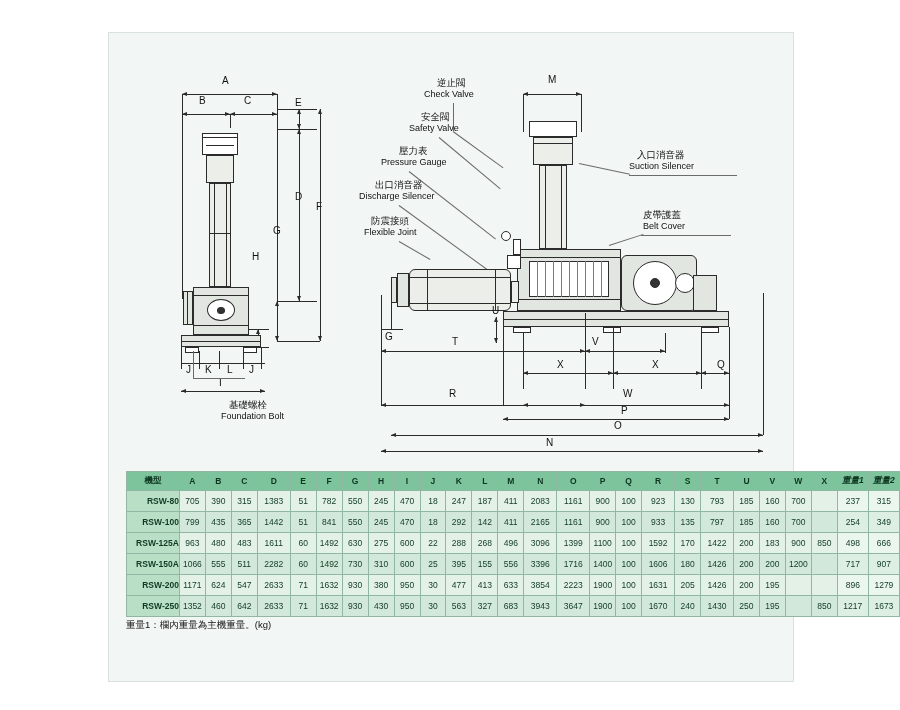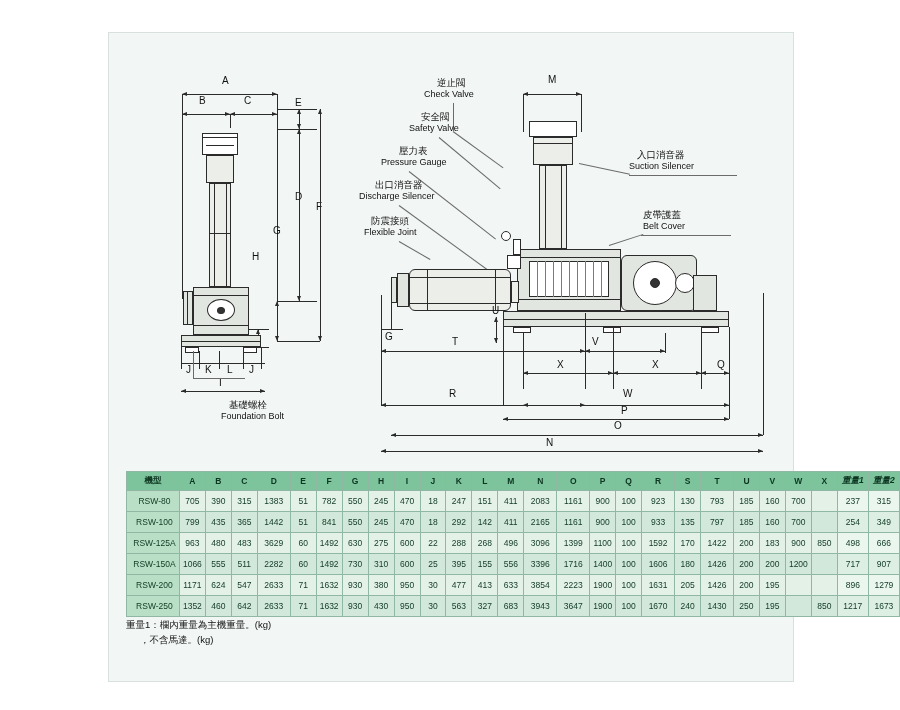--- a/index.html
+++ b/index.html
@@ -95,22 +95,22 @@
   #spec-table thead th {
     background: #7dc49c;
     color: #0d3521;
     font-weight: bold;
     height: 18px;
   }
   #spec-table tbody tr:nth-child(odd) td { background: #e3f1e7; }
   #spec-table tbody tr:nth-child(even) td { background: #d2e8da; }
   #spec-table td.model {
     background: #b9dfc6 !important;
-    font-weight: normal;
-    text-align: center;
+    font-weight: bold;
+    text-align: right;
     padding-left: 3px;
   }
   #spec-table td.w1, #spec-table td.w2 {
     background: #eaf6ee !important;
   }
   #spec-table tbody tr:nth-child(even) td.w1,
   #spec-table tbody tr:nth-child(even) td.w2 {
     background: #dcefe2 !important;
   }
   .col-model { width: 52px; }
@@ -434,21 +434,21 @@
         <td>390</td>
         <td>315</td>
         <td>1383</td>
         <td>51</td>
         <td>782</td>
         <td>550</td>
         <td>245</td>
         <td>470</td>
         <td>18</td>
         <td>247</td>
-        <td>151</td>
+        <td>187</td>
         <td>411</td>
         <td>2083</td>
         <td>1161</td>
         <td>900</td>
         <td>100</td>
         <td>923</td>
         <td>130</td>
         <td>793</td>
         <td>185</td>
         <td>160</td>
@@ -484,21 +484,21 @@
         <td>700</td>
         <td></td>
         <td class="w1">254</td>
         <td class="w2">349</td>
       </tr>
       <tr>
         <td class="model">RSW-125A</td>
         <td>963</td>
         <td>480</td>
         <td>483</td>
-        <td>3629</td>
+        <td>1611</td>
         <td>60</td>
         <td>1492</td>
         <td>630</td>
         <td>275</td>
         <td>600</td>
         <td>22</td>
         <td>288</td>
         <td>268</td>
         <td>496</td>
         <td>3096</td>
@@ -600,15 +600,14 @@
         <td></td>
         <td>850</td>
         <td class="w1">1217</td>
         <td class="w2">1673</td>
       </tr>
     </tbody>
   </table>
 
   <div id="notes">
     <div>重量1：欄內重量為主機重量。(kg)</div>
-    <div class="note-indent">，不含馬達。(kg)</div>
   </div>
 </div>
 
 </body></html>

